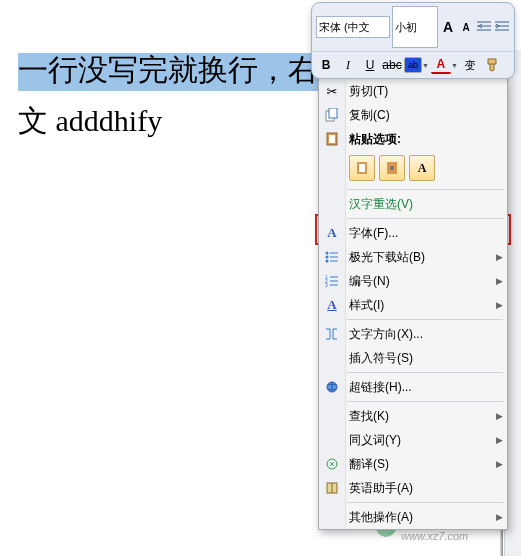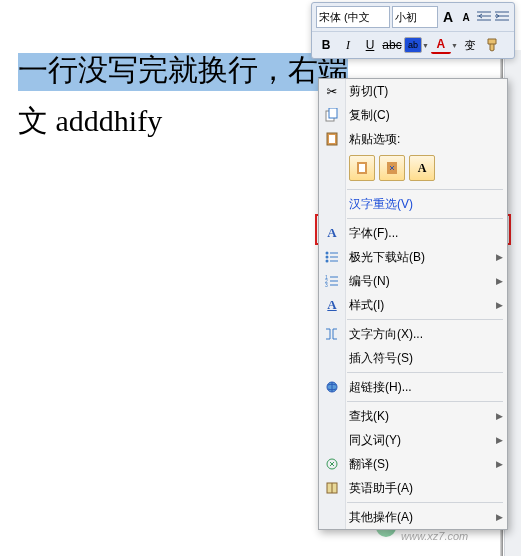--- a/index.html
+++ b/index.html
@@ -12,21 +12,21 @@
   height: 556px;
   overflow: hidden;
 }
 .toolbar {
   position: absolute;
   top: 2px;
   right: 6px;
   width: 202px;
   background: #e8edf5;
   border: 1px solid #a5b5cc;
-  border-radius: 3px;
+  border-radius: 9px;
   box-shadow: 0 2px 6px rgba(0,0,0,0.2);
   z-index: 100;
 }
 .toolbar-row {
   display: flex;
   align-items: center;
   padding: 3px 4px;
   gap: 2px;
 }
 .toolbar-row:first-child {
@@ -37,21 +37,21 @@
   border: 1px solid #a5b5cc;
   background: #fff;
   padding: 1px 2px;
   width: 68px;
   height: 18px;
 }
 .size-select {
   font-size: 11px;
   border: 1px solid #a5b5cc;
   background: #fff;
-  padding: 1px 2px;
+  padding: 11px 2px;
   width: 40px;
   height: 18px;
 }
 .tb-btn {
   width: 20px;
   height: 20px;
   display: flex;
   align-items: center;
   justify-content: center;
   font-size: 12px;
@@ -108,24 +108,24 @@
 }
 .menu-item {
   display: flex;
   align-items: center;
   height: 24px;
   padding: 0 4px 0 30px;
   position: relative;
   cursor: default;
 }
 .menu-item.disabled {
-  color: #1d4ed8;
+  color: #15803d;
 }
 .menu-item.bold-item {
-  font-weight: normal;
+  font-weight: bold;
 }
 .menu-item .arrow {
   margin-left: auto;
   font-size: 9px;
   color: #666;
 }
 .menu-sep {
   height: 1px;
   background: #d0d4da;
   margin: 2px 4px 2px 28px;

